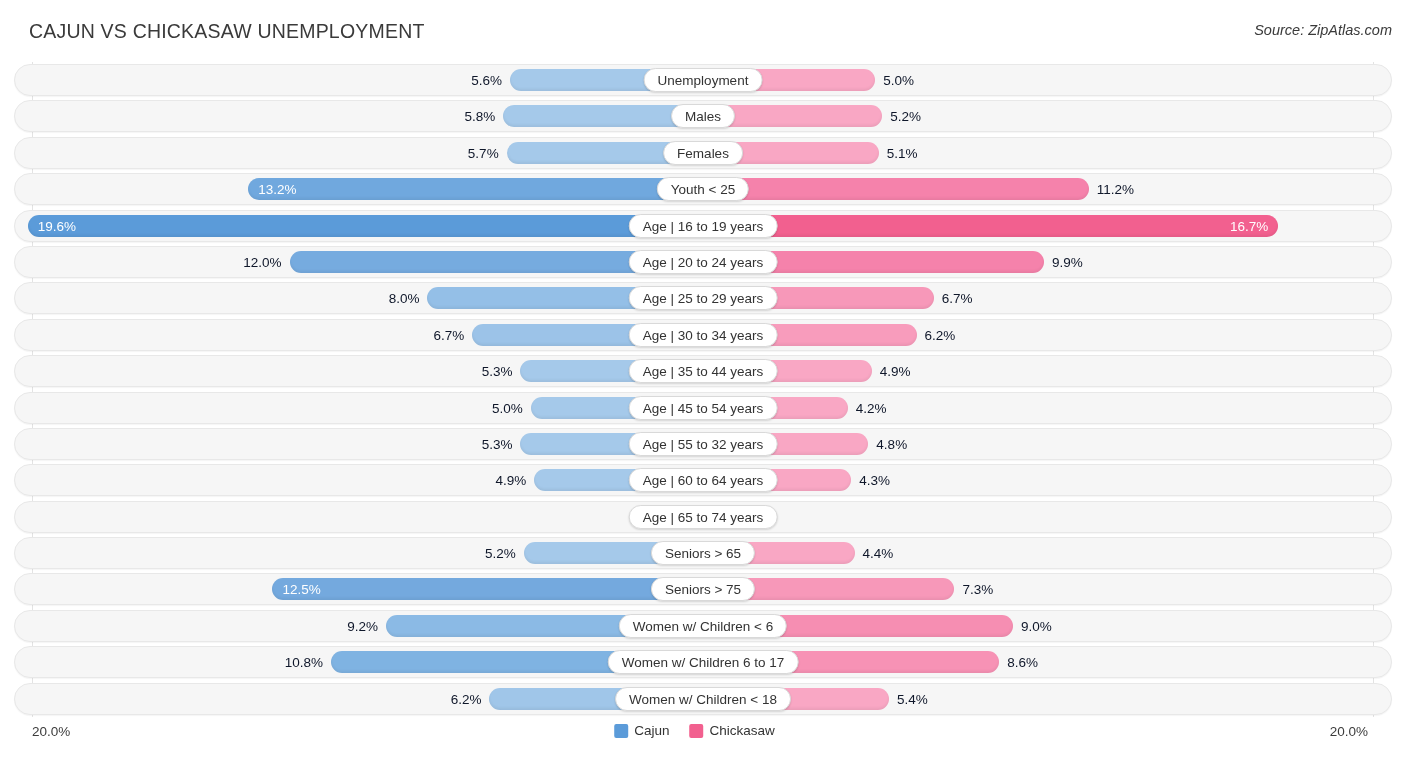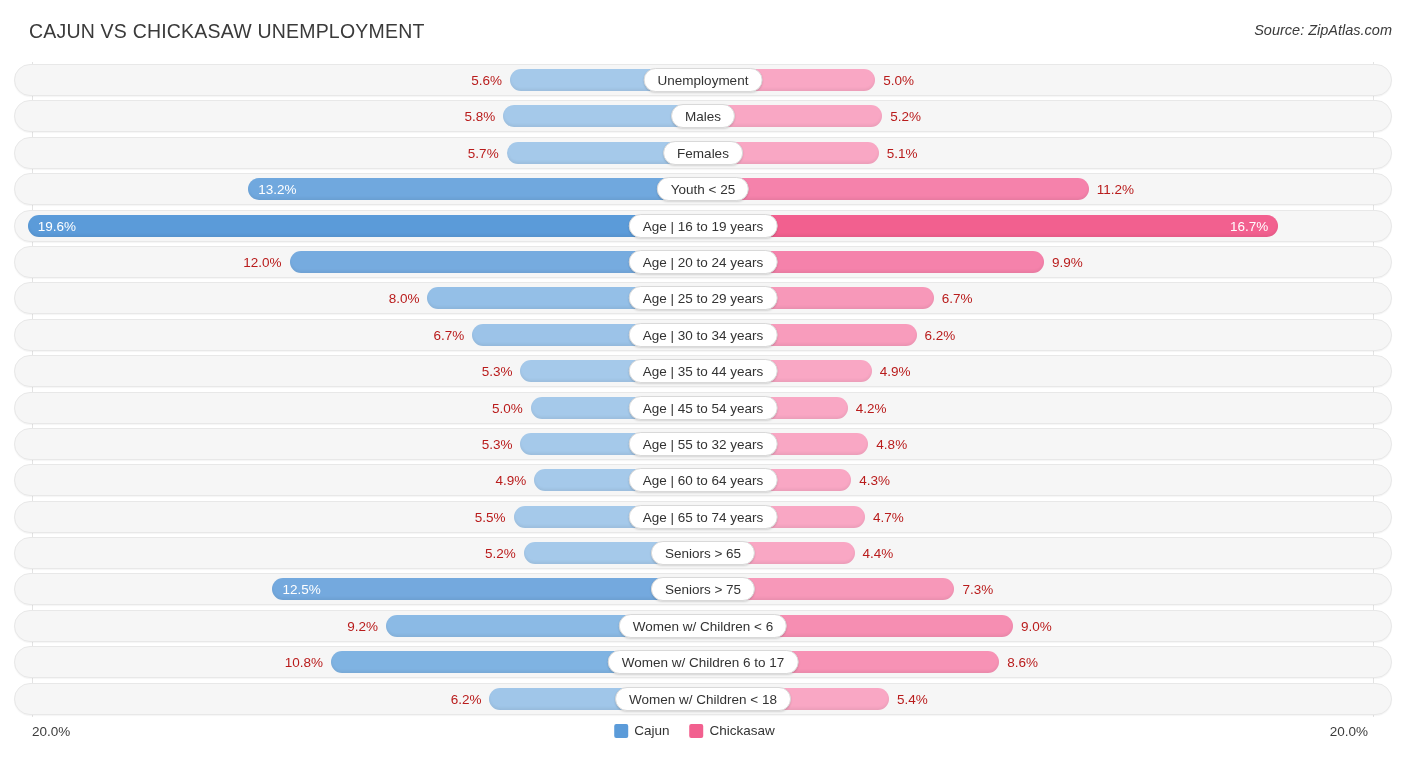--- a/index.html
+++ b/index.html
@@ -106,21 +106,21 @@
     border-bottom-right-radius: 11px;
     background: #f9a7c4;
     box-shadow: inset 0 -2px 3px rgba(0,0,0,0.06);
   }
 
   
   .val {
     position: absolute;
     top: 10px;
     font-size: 13.5px;
-    color: #b91c1c;
+    color: #0f172a;
     white-space: nowrap;
     line-height: 13px;
   }
   .val.left  { text-align: right; transform: translateX(-8px); }
   .val.right { text-align: left;  transform: translateX(8px); }
 
   
   .val.inside { color: #ffffff; }
   .val.inside.left  { transform: translateX(10px); }
   .val.inside.right { transform: translateX(-10px); }
@@ -315,26 +315,20 @@
           <div class="bars">
             <div class="bar left" style="width: 12.25%; background: rgb(165, 201, 234);"></div>
             <div class="bar right" style="width: 10.75%; background: rgb(249, 167, 196);"></div>
             <div class="val left" style="right: 62.25%;">4.9%</div>
             <div class="val right" style="left: 60.75%;">4.3%</div>
           </div>
           <div class="pill">Age | 60 to 64 years</div>
         </div>
         <div class="row">
           <div class="track"></div>
-          <div class="bars">
-            <div class="bar left" style="width: 13.75%; background: rgb(165, 201, 234);"></div>
-            <div class="bar right" style="width: 11.75%; background: rgb(249, 167, 196);"></div>
-            <div class="val left" style="right: 63.75%;">5.5%</div>
-            <div class="val right" style="left: 61.75%;">4.7%</div>
-          </div>
           <div class="pill">Age | 65 to 74 years</div>
         </div>
         <div class="row">
           <div class="track"></div>
           <div class="bars">
             <div class="bar left" style="width: 13%; background: rgb(165, 201, 234);"></div>
             <div class="bar right" style="width: 11%; background: rgb(249, 167, 196);"></div>
             <div class="val left" style="right: 63%;">5.2%</div>
             <div class="val right" style="left: 61%;">4.4%</div>
           </div>

